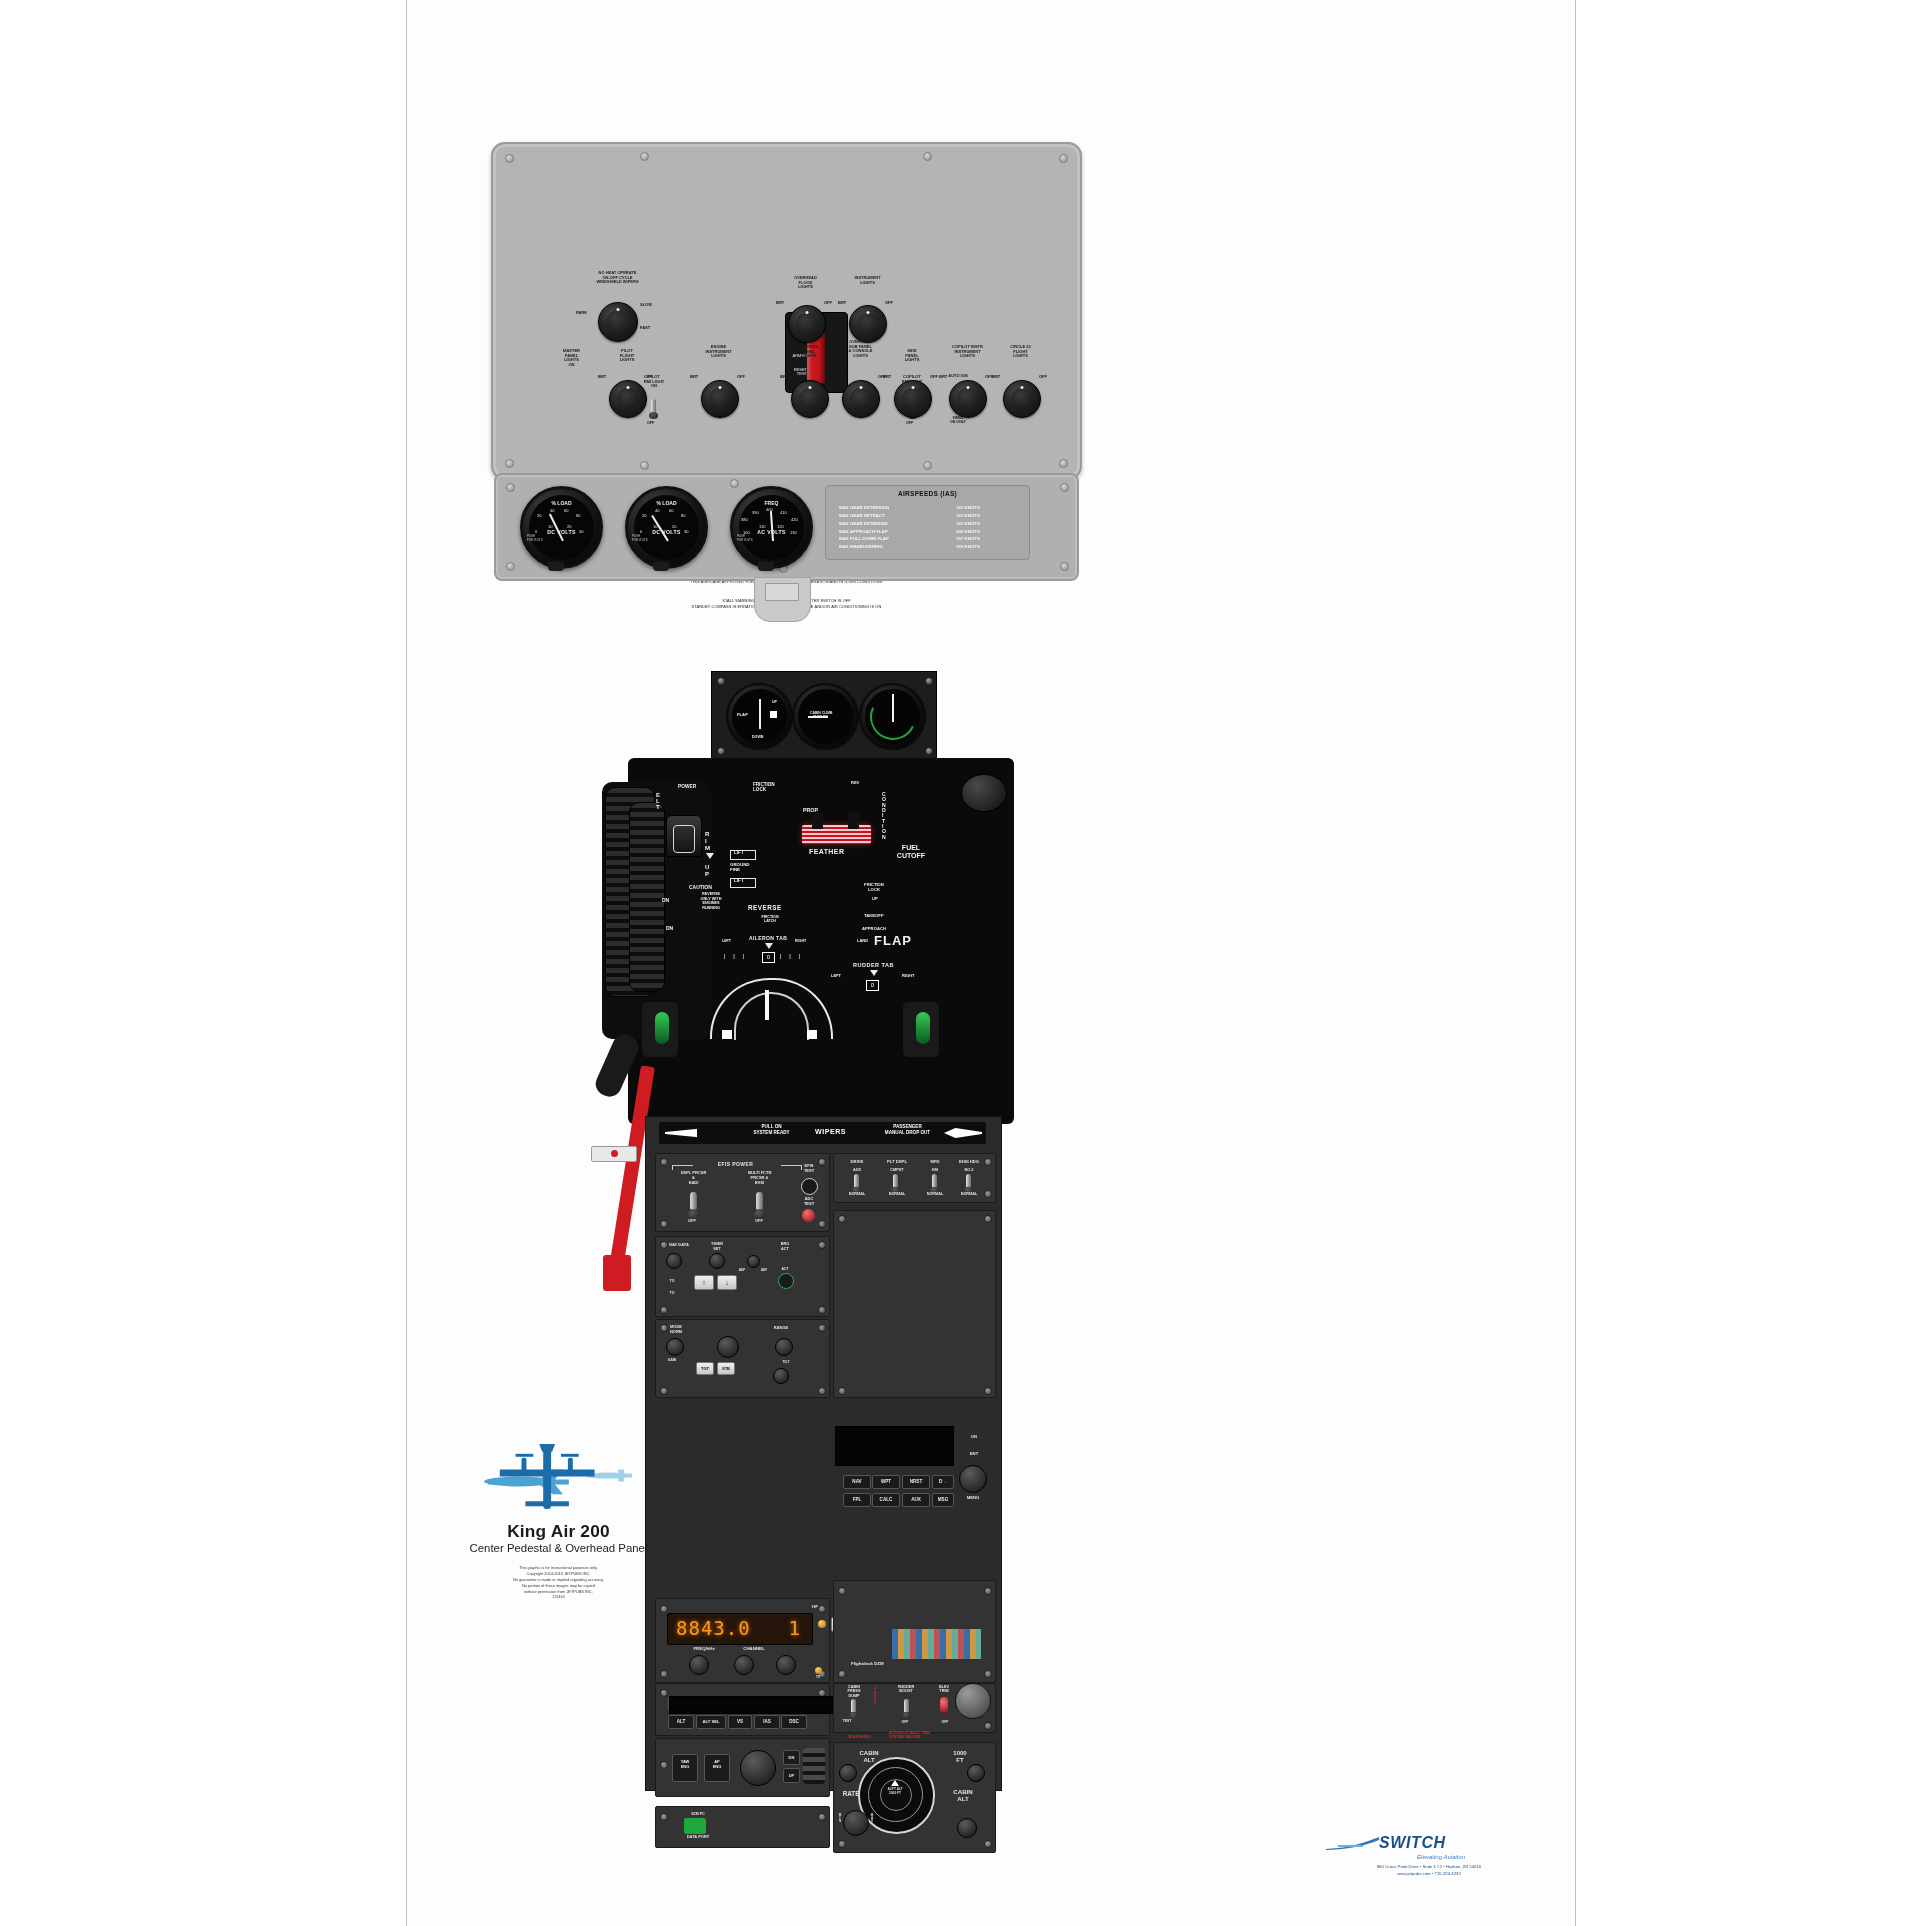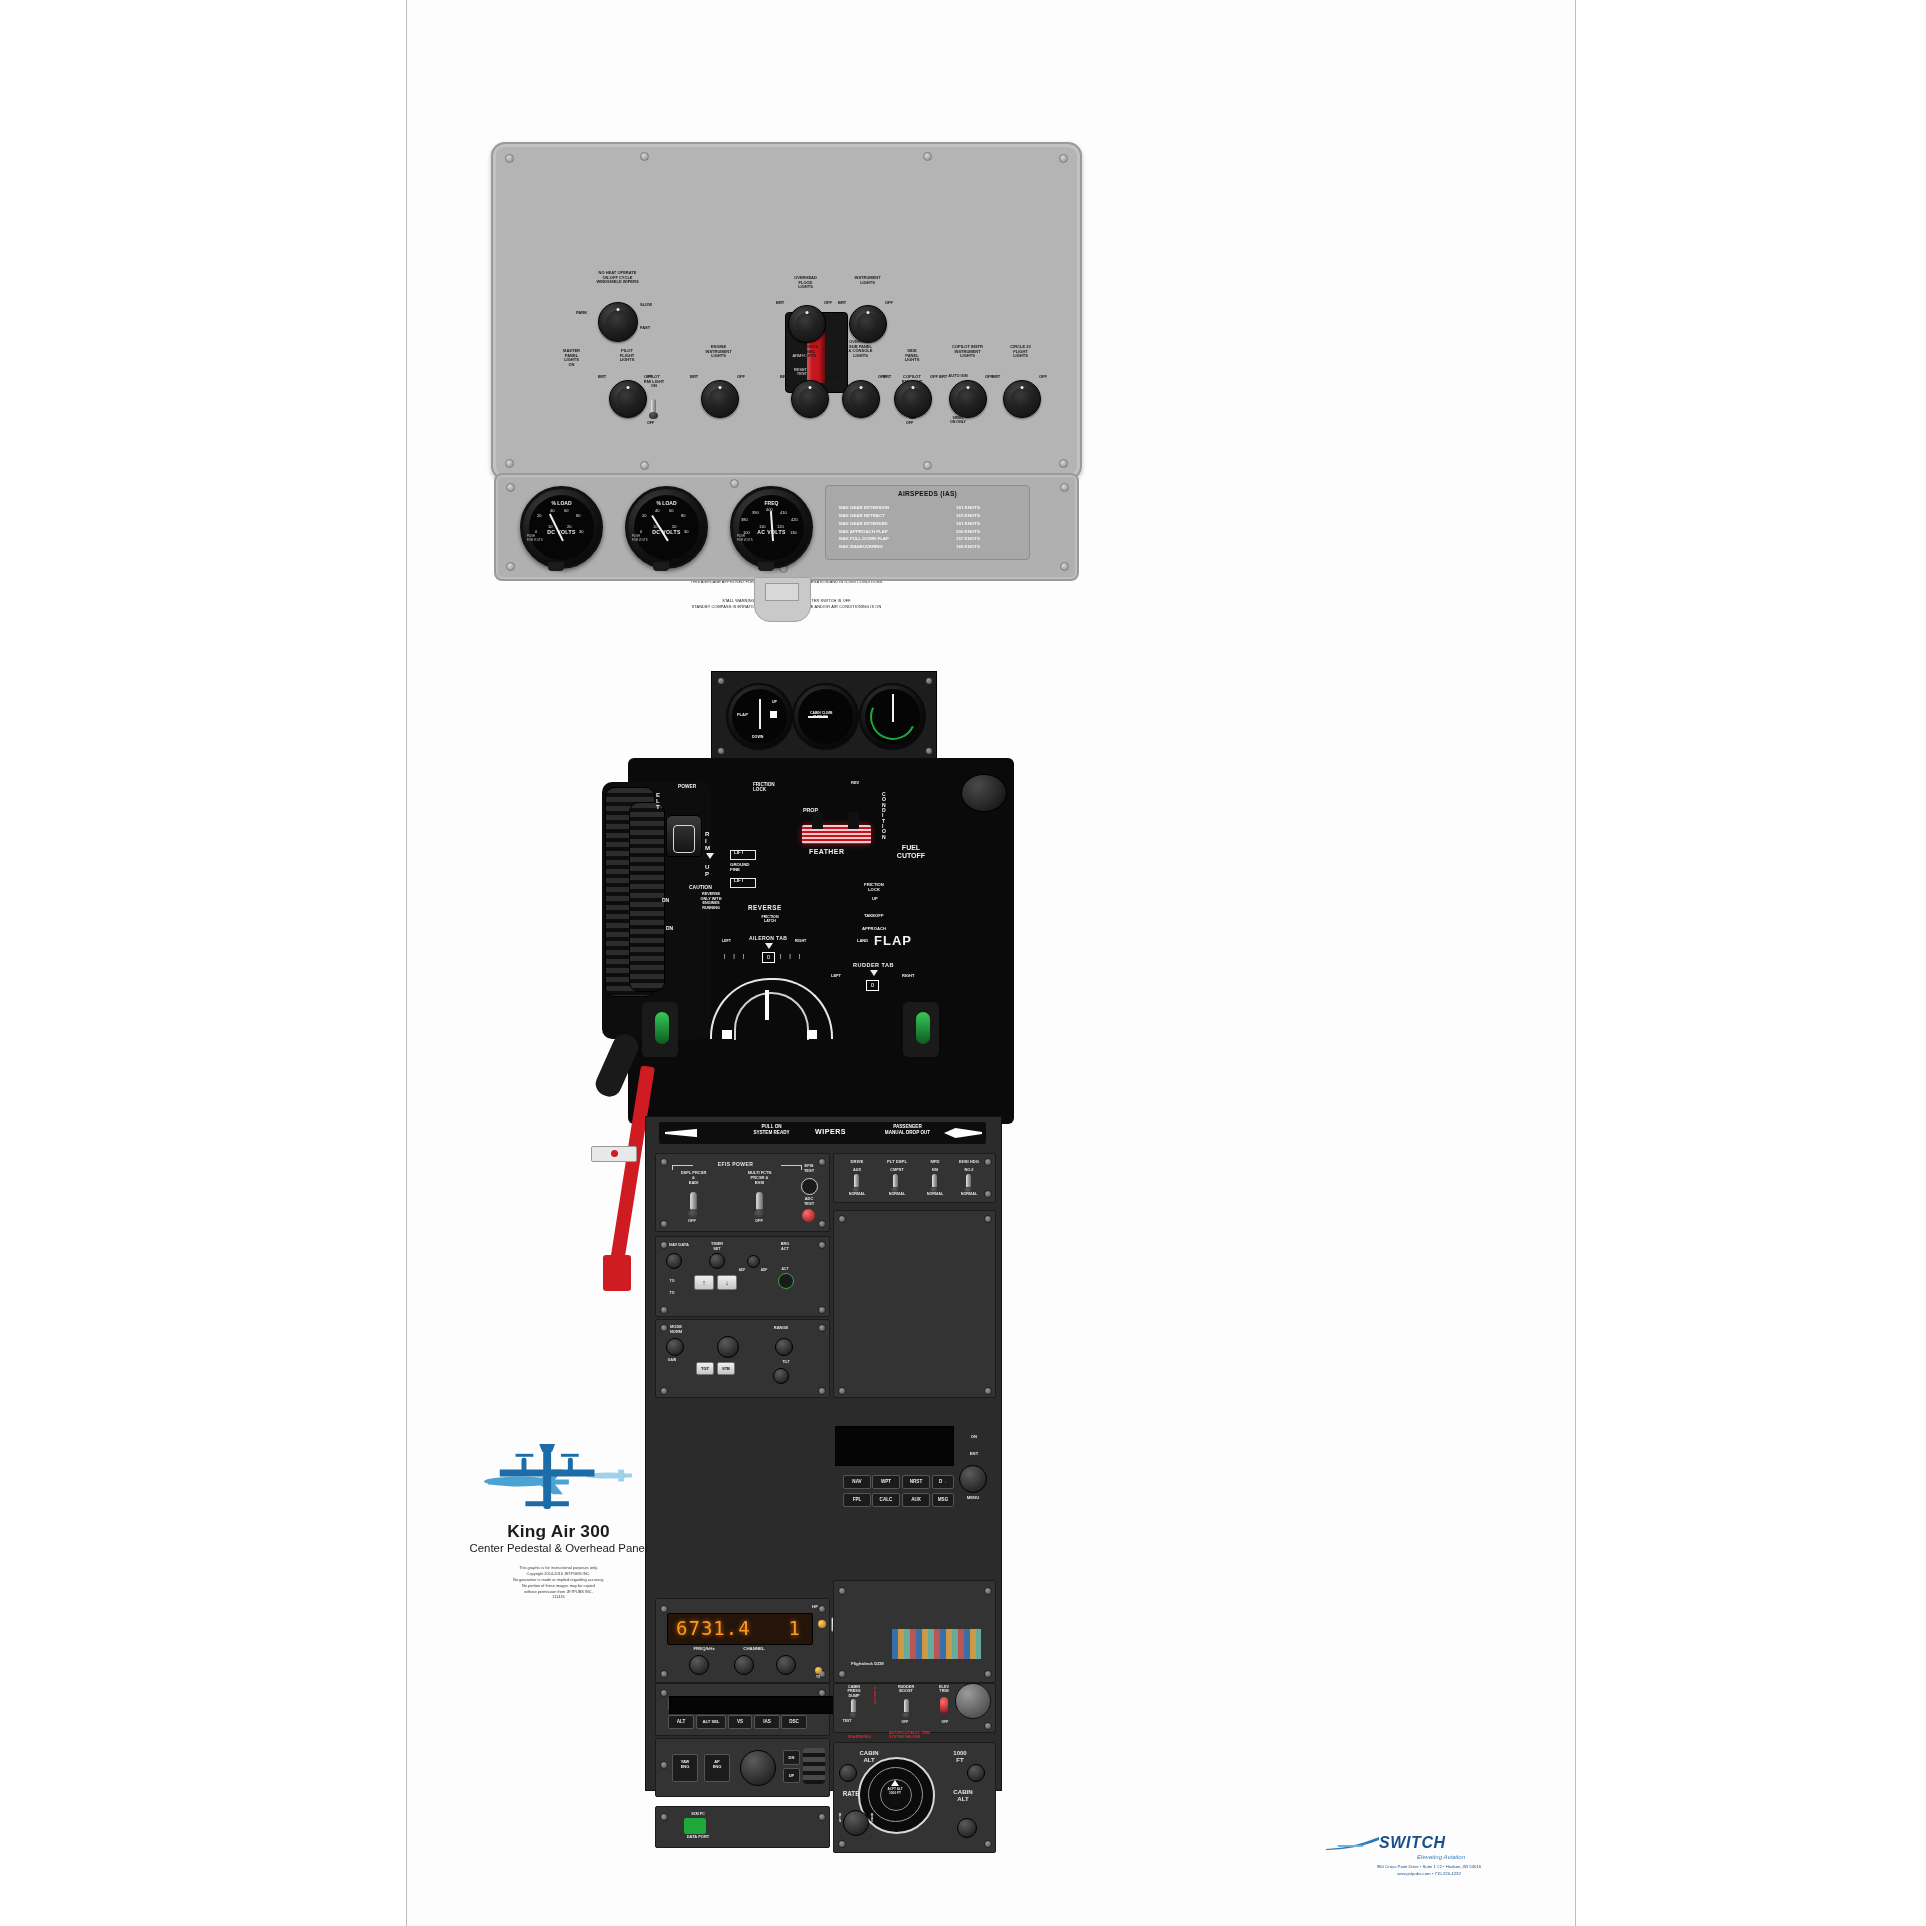--- a/index.html
+++ b/index.html
@@ -642,21 +642,21 @@
   <div class="darkBtn abs" style="left:495px;top:1493px;width:26px;height:12px;font-size:4.6px;line-height:12px">AUX</div>
   <div class="darkBtn abs" style="left:525px;top:1493px;width:20px;height:12px;font-size:4.6px;line-height:12px">MSG</div>
 
   <div class="avPanel" style="left:248px;top:1598px;width:173px;height:83px">
     <div class="avScrew" style="left:4px;top:6px"></div>
       <div class="avScrew" style="left:162px;top:6px"></div>
     <div class="avScrew" style="left:4px;top:71px"></div>
       <div class="avScrew" style="left:162px;top:71px"></div>
   </div>
   <div id="hfDisp" class="abs">
-    <div id="hfVal">6731.4</div>
+    <div id="hfVal">8843.0</div>
     <div id="hfCh">1</div>
   </div>
   <div class="ledA abs" style="left:411px;top:1620px;width:8px;height:8px"></div>
   <div class="avLab abs" style="left:396px;top:1604px;width:24px;font-size:4.4px">HF</div>
   <div class="avBtn abs" style="left:424px;top:1617px;width:22px;height:13px"></div>
   <div class="avLab abs" style="left:424px;top:1631px;width:22px;font-size:3.2px">MODE</div>
   <div class="avBtn abs" style="left:453px;top:1617px;width:24px;height:13px"></div>
   <div class="avLab abs" style="left:451px;top:1631px;width:28px;font-size:3.2px">PROGRAM</div>
   <div class="avLab abs" style="left:275px;top:1646px;width:44px;font-size:4.4px">FREQ/kHz</div>
   <div class="avLab abs" style="left:327px;top:1646px;width:40px;font-size:4.4px">CHANNEL</div>
@@ -774,21 +774,21 @@
         <rect x="74" y="8" width="8" height="62" rx="4"></rect>
         <path d="M30 30 h96 v7 h-96z"></path>
         <path d="M56 62 h44 v5 h-44z"></path>
         <path d="M70 4 h16 l-3 8 h-10z"></path>
         <rect x="52" y="18" width="5" height="16" rx="2"></rect>
         <rect x="99" y="18" width="5" height="16" rx="2"></rect>
         <path d="M46 14 h18 v3 h-18z"></path>
           <path d="M92 14 h18 v3 h-18z"></path>
       </g>
     </svg>
-    <div id="title">King Air 300</div>
+    <div id="title">King Air 200</div>
     <div id="subtitle">Center Pedestal &amp; Overhead Panel</div>
     <div class="copyLine" style="top:125px">This graphic is for instructional purposes only.</div>
     <div class="copyLine" style="top:131px">Copyright 2014-2016 JETPUBS INC.</div>
     <div class="copyLine" style="top:137px">No guarantee is made or implied regarding accuracy.</div>
     <div class="copyLine" style="top:143px">No portion of these images may be copied</div>
     <div class="copyLine" style="top:149px">without permission from JETPUBS INC.</div>
     <div class="copyLine" style="top:154px">111416</div>
   </div>
 
   <div id="jp" class="abs">

